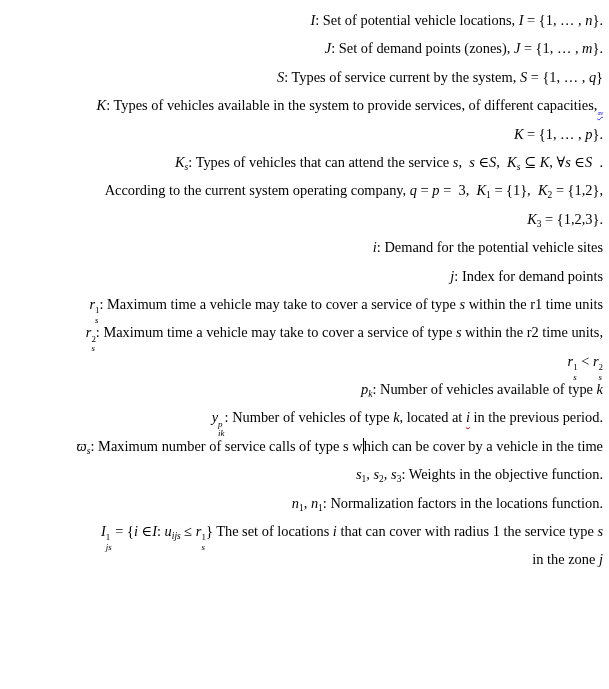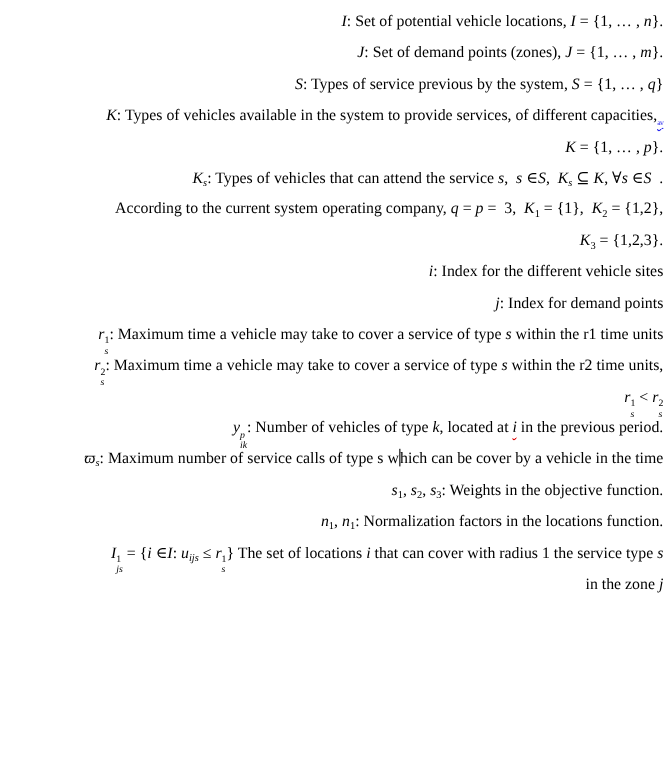--- a/index.html
+++ b/index.html
@@ -66,31 +66,32 @@
     letter-spacing: -0.5px;
   }
 </style>
 </head>
 <body>
 
 <main>
   <div id="doc">
       <div class="line"><span class="it">I</span><span>: Set of potential vehicle locations, </span><span class="it">I</span><span> = {1, … , </span><span class="it">n</span><span>}.</span></div>
       <div class="line"><span class="it">J</span><span>: Set of demand points (zones), </span><span class="it">J</span><span> = {1, … , </span><span class="it">m</span><span>}.</span></div>
-      <div class="line"><span class="it">S</span><span>: Types of service previous by the system, </span><span class="it">S</span><span> = {1, … , </span><span class="it">q</span><span>}</span></div>
+      <div class="line"><span class="it">S</span><span>: Types of service current by the system, </span><span class="it">S</span><span> = {1, … , </span><span class="it">q</span><span>}</span></div>
       <div class="line"><span class="it">K</span><span>: Types of vehicles available in the system to provide services, of different capacities,</span><span class="bmark">av</span></div>
       <div class="line"><span class="it">K</span><span> = {1, … , </span><span class="it">p</span><span>}.</span></div>
       <div class="line"><span class="it">K</span><span class="sb it">s</span><span>: Types of vehicles that can attend the service </span><span class="it">s</span><span>,  </span><span class="it">s</span><span> ∈</span><span class="it">S</span><span>,  </span><span class="it">K</span><span class="sb it">s</span><span> ⊆ </span><span class="it">K</span><span>, ∀</span><span class="it">s</span><span> ∈</span><span class="it">S</span><span>  .</span></div>
       <div class="line"><span>According to the current system operating company, </span><span class="it">q</span><span> = </span><span class="it">p</span><span> =  3,  </span><span class="it">K</span><span class="sb">1</span><span> = {1},  </span><span class="it">K</span><span class="sb">2</span><span> = {1,2},</span></div>
       <div class="line"><span class="it">K</span><span class="sb">3</span><span> = {1,2,3}.</span></div>
-      <div class="line"><span class="it">i</span><span>: Index for the different vehicle sites</span></div>
+      <div class="line"><span class="it">i</span><span>: Demand for the potential vehicle sites</span></div>
       <div class="line"><span class="it">j</span><span>: Index for demand points</span></div>
       <div class="line"><span class="it">r</span><span class="ss"><span>1</span><span class="it">s</span></span><span>: Maximum time a vehicle may take to cover a service of type </span><span class="it">s</span><span> within the r1 time units</span></div>
       <div class="line"><span class="it">r</span><span class="ss"><span>2</span><span class="it">s</span></span><span>: Maximum time a vehicle may take to cover a service of type </span><span class="it">s</span><span> within the r2 time units,</span></div>
       <div class="line"><span class="it">r</span><span class="ss"><span>1</span><span class="it">s</span></span><span> &lt; </span><span class="it">r</span><span class="ss"><span>2</span><span class="it">s</span></span></div>
+      <div class="line"><span class="it">p</span><span class="sb it">k</span><span>: Number of vehicles available of type </span><span class="it">k</span></div>
       <div class="line"><span class="it">y</span><span class="ss"><span class="it">p</span><span class="it">ik</span></span><span>: Number of vehicles of type </span><span class="it">k</span><span>, located at </span><span class="it sq">i</span><span> in the previous period.</span></div>
       <div class="line"><span class="it">ϖ</span><span class="sb it">s</span><span>: Maximum number of service calls of type s w</span><span class="caret"></span><span>hich can be cover by a vehicle in the time</span></div>
       <div class="line"><span class="it">s</span><span class="sb">1</span><span>, </span><span class="it">s</span><span class="sb">2</span><span>, </span><span class="it">s</span><span class="sb">3</span><span>: Weights in the objective function.</span></div>
       <div class="line"><span class="it">n</span><span class="sb">1</span><span>, </span><span class="it">n</span><span class="sb">1</span><span>: Normalization factors in the locations function.</span></div>
       <div class="line"><span class="it">I</span><span class="ss"><span>1</span><span class="it">js</span></span><span> = {</span><span class="it">i</span><span> ∈</span><span class="it">I</span><span>: </span><span class="it">u</span><span class="sb it">ijs</span><span> ≤ </span><span class="it">r</span><span class="ss"><span>1</span><span class="it">s</span></span><span>} The set of locations </span><span class="it">i</span><span> that can cover with radius 1 the service type </span><span class="it">s</span></div>
       <div class="line"><span>in the zone </span><span class="it">j</span></div>
     </div>
 </main>
 
 </body></html>

